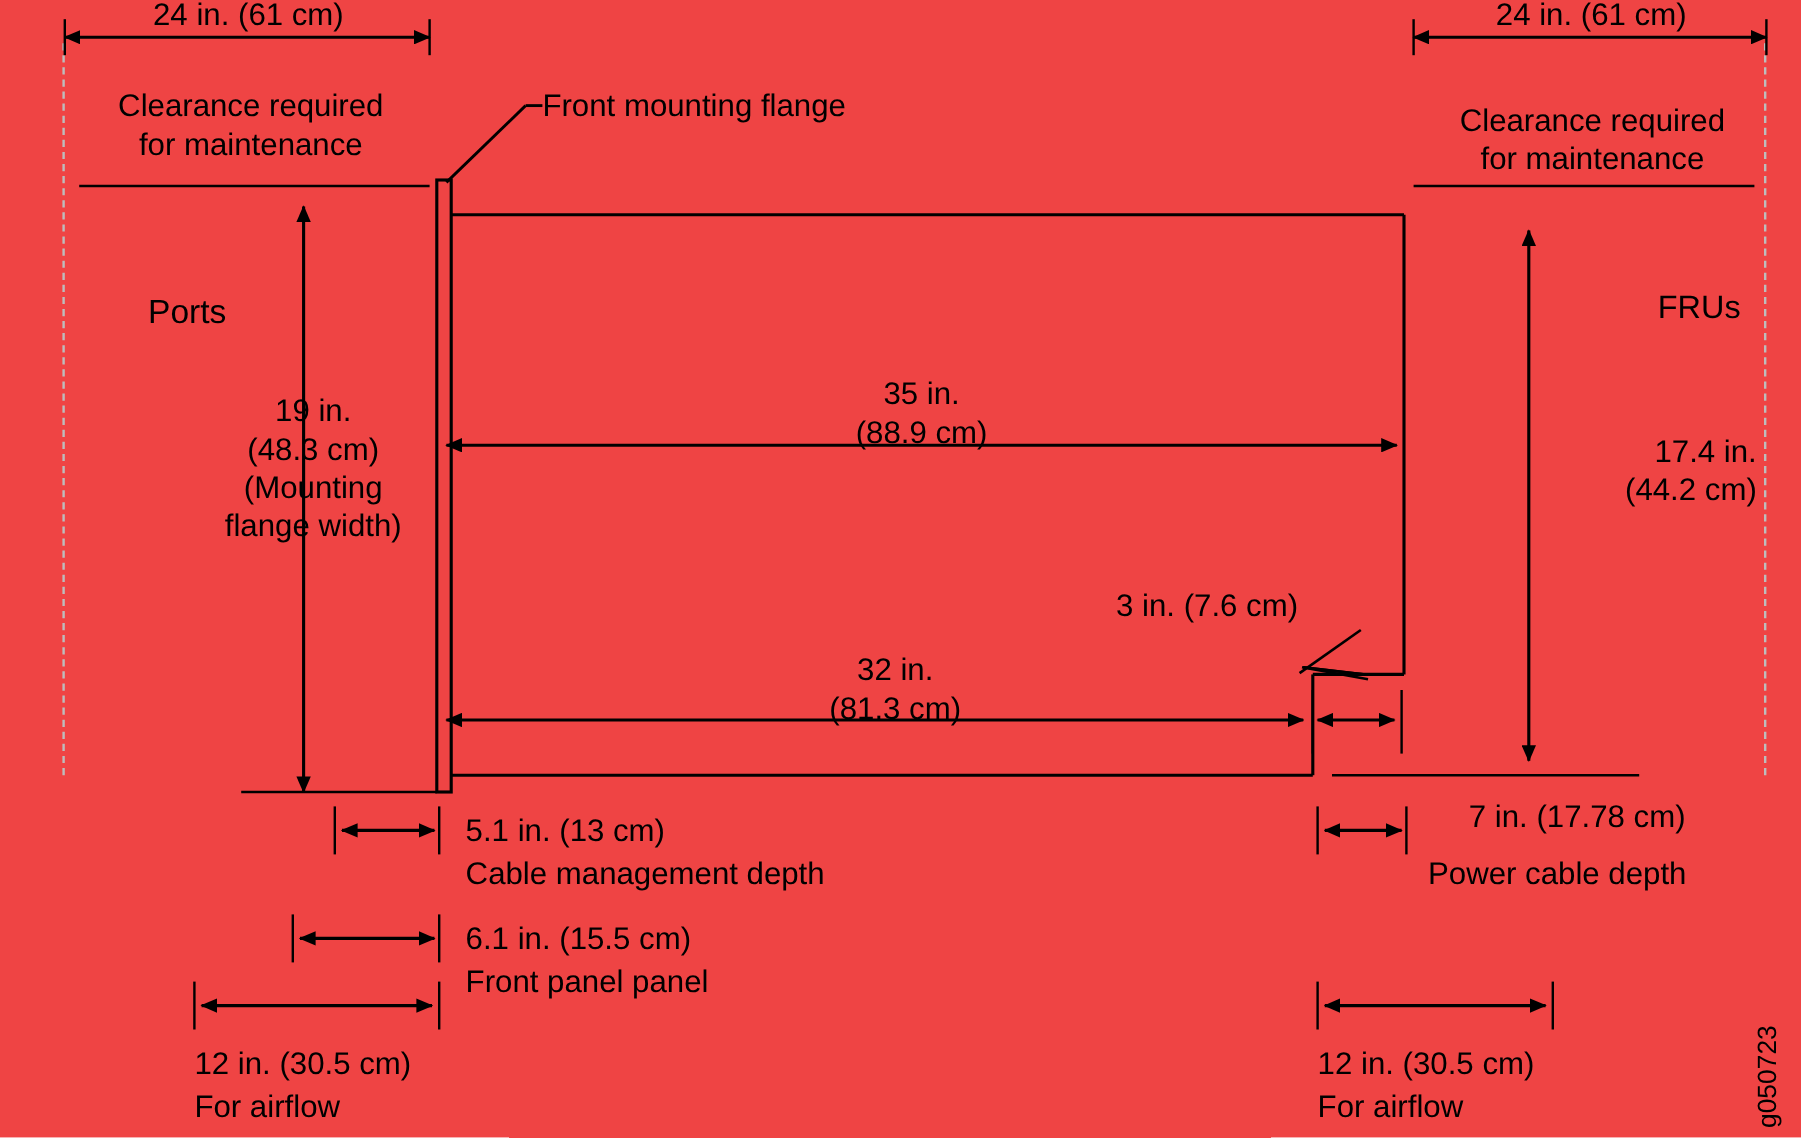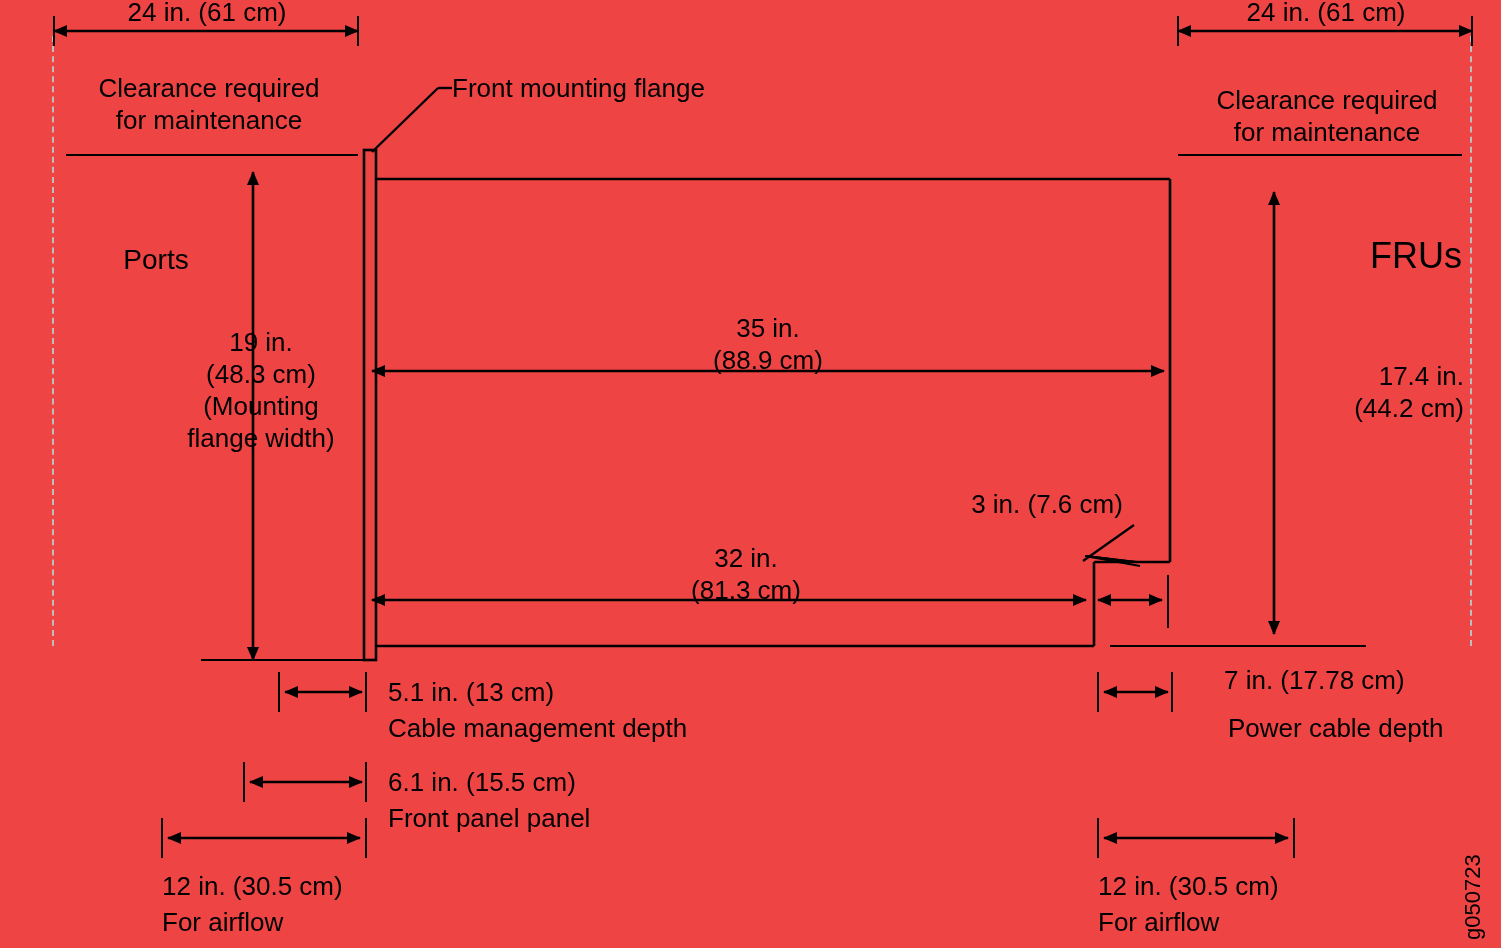--- a/index.html
+++ b/index.html
@@ -17,21 +17,21 @@
     overflow: hidden;
   }
   .lbl {
     position: absolute;
     font-size: 26px;
     line-height: 32px;
     color: #000;
     white-space: pre;
   }
   .lbl.center { text-align: center; }
-  .lbl.right { text-align: center; }
+  .lbl.right { text-align: left; }
   .dash-v {
     position: absolute;
     width: 0;
     border-left: 2px dashed #bdbdbd;
   }
   svg.overlay {
     position: absolute;
     left: 0;
     top: 0;
     width: 1501px;
@@ -176,21 +176,21 @@
 for maintenance</div>
 
   <div class="lbl center" style="left:1178px; top:-4px; width:296px;">24 in. (61 cm)</div>
   <div class="lbl center" style="left:1162px; top:84px; width:330px;">Clearance required
 for maintenance</div>
 
   <div class="lbl" style="left:452px; top:72px;">Front mounting flange</div>
 
   <div class="lbl center" style="left:56px; top:244px; width:200px; font-size:28px;">Ports</div>
 
-  <div class="lbl center" style="left:1336px; top:240px; width:160px; font-size:36px;">FRUs</div>
+  <div class="lbl center" style="left:1336px; top:240px; width:160px; font-size:27px;">FRUs</div>
 
   <div class="lbl center" style="left:145px; top:326px; width:232px;">19 in.
 (48.3 cm)
 (Mounting
 flange width)</div>
 
   <div class="lbl center" style="left:622px; top:312px; width:292px;">35 in.
 (88.9 cm)</div>
 
   <div class="lbl center" style="left:1244px; top:360px; width:220px;text-align:right;">17.4 in.
@@ -198,21 +198,21 @@
 
   <div class="lbl center" style="left:600px; top:542px; width:292px;">32 in.
 (81.3 cm)</div>
 
   <div class="lbl right" style="left:930px; top:488px; width:234px;">3 in. (7.6 cm)</div>
 
   <div class="lbl" style="left:388px; top:676px;">5.1 in. (13 cm)</div>
   <div class="lbl" style="left:388px; top:712px;">Cable management depth</div>
 
   <div class="lbl" style="left:1190px; top:664px;margin-left:34px;">7 in. (17.78 cm)</div>
-  <div class="lbl" style="left:1190px; top:712px;margin-left:38px;">Power cable depth</div>
+  <div class="lbl" style="left:1190px; top:712px;">Power cable depth</div>
 
   <div class="lbl" style="left:388px; top:766px;">6.1 in. (15.5 cm)</div>
   <div class="lbl" style="left:388px; top:802px;">Front panel panel</div>
 
   <div class="lbl" style="left:162px; top:870px;">12 in. (30.5 cm)</div>
   <div class="lbl" style="left:162px; top:906px;">For airflow</div>
 
   <div class="lbl" style="left:1098px; top:870px;">12 in. (30.5 cm)</div>
   <div class="lbl" style="left:1098px; top:906px;">For airflow</div>
 

